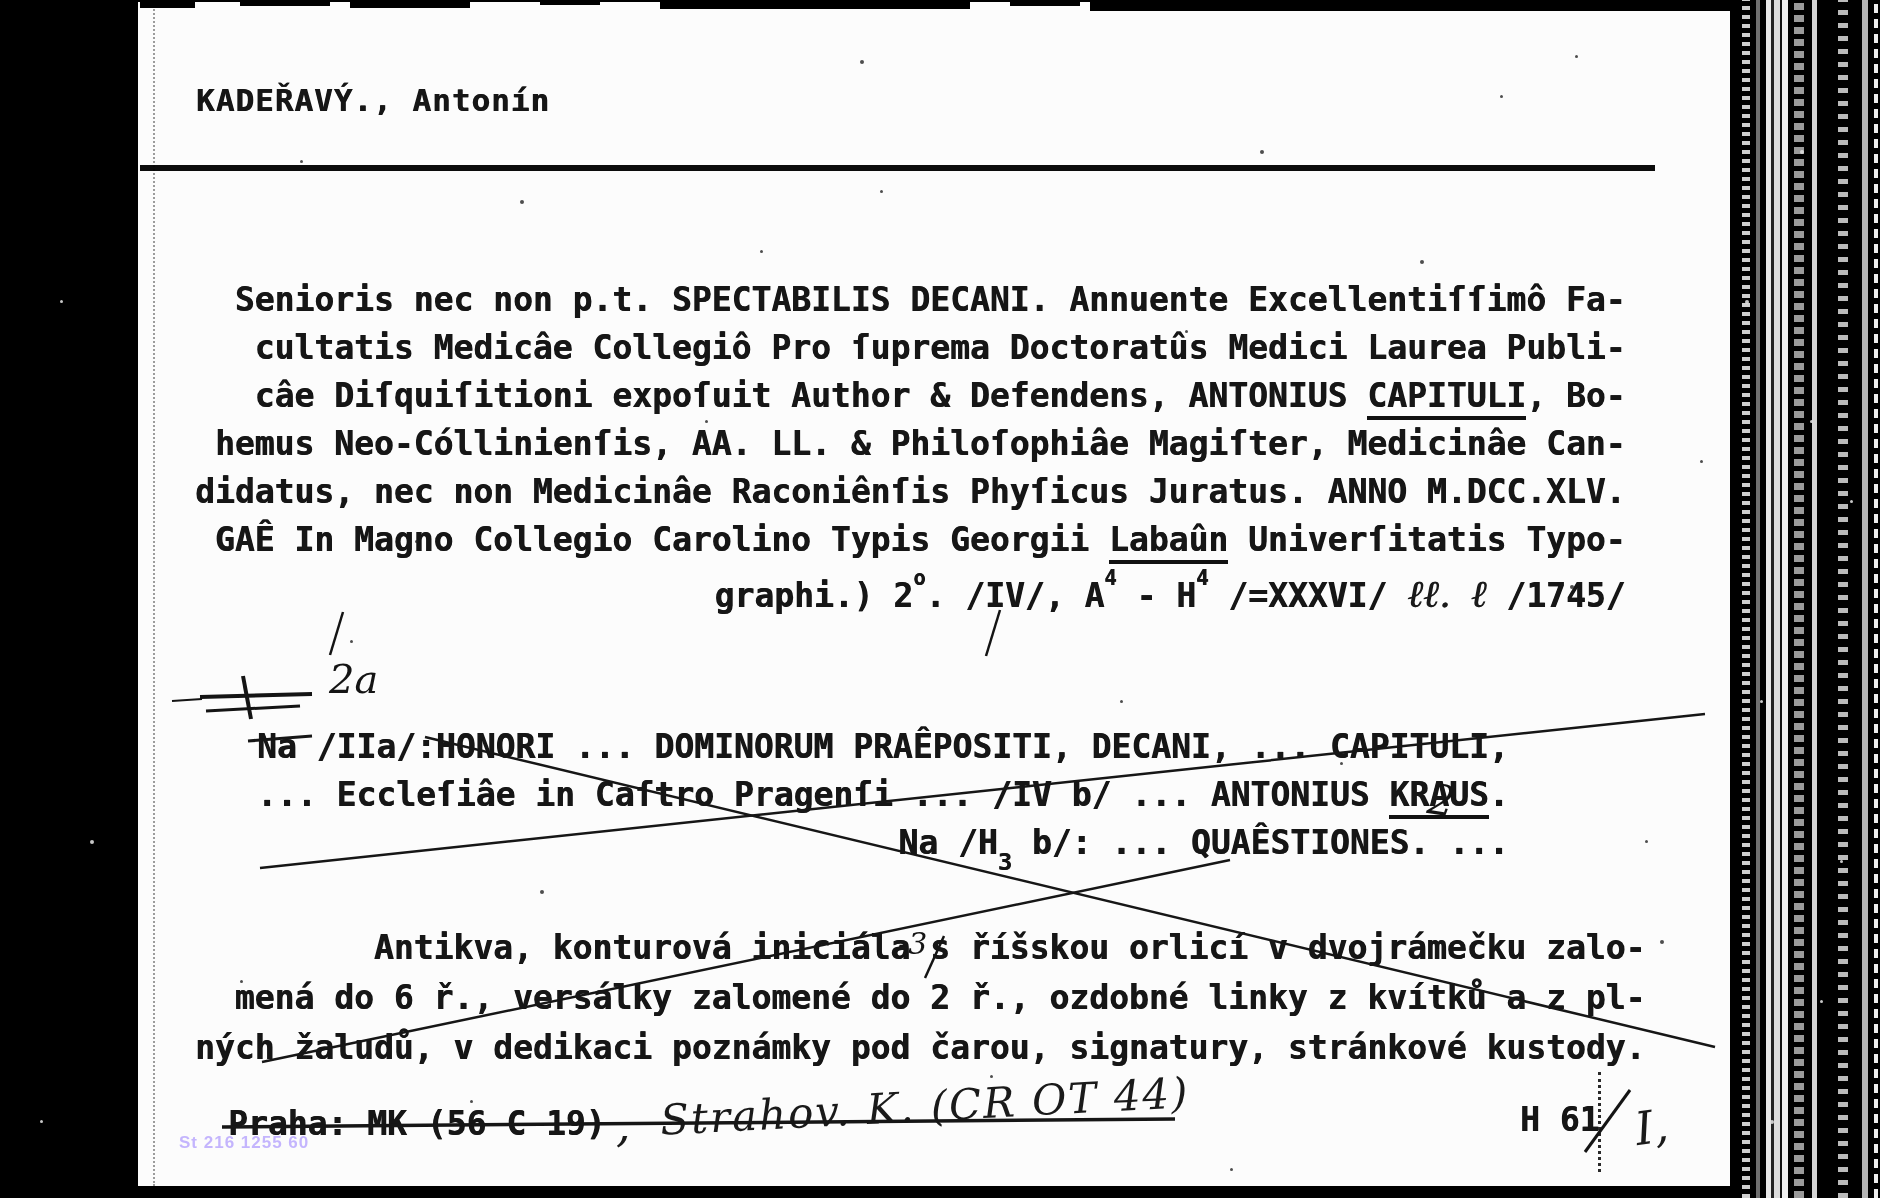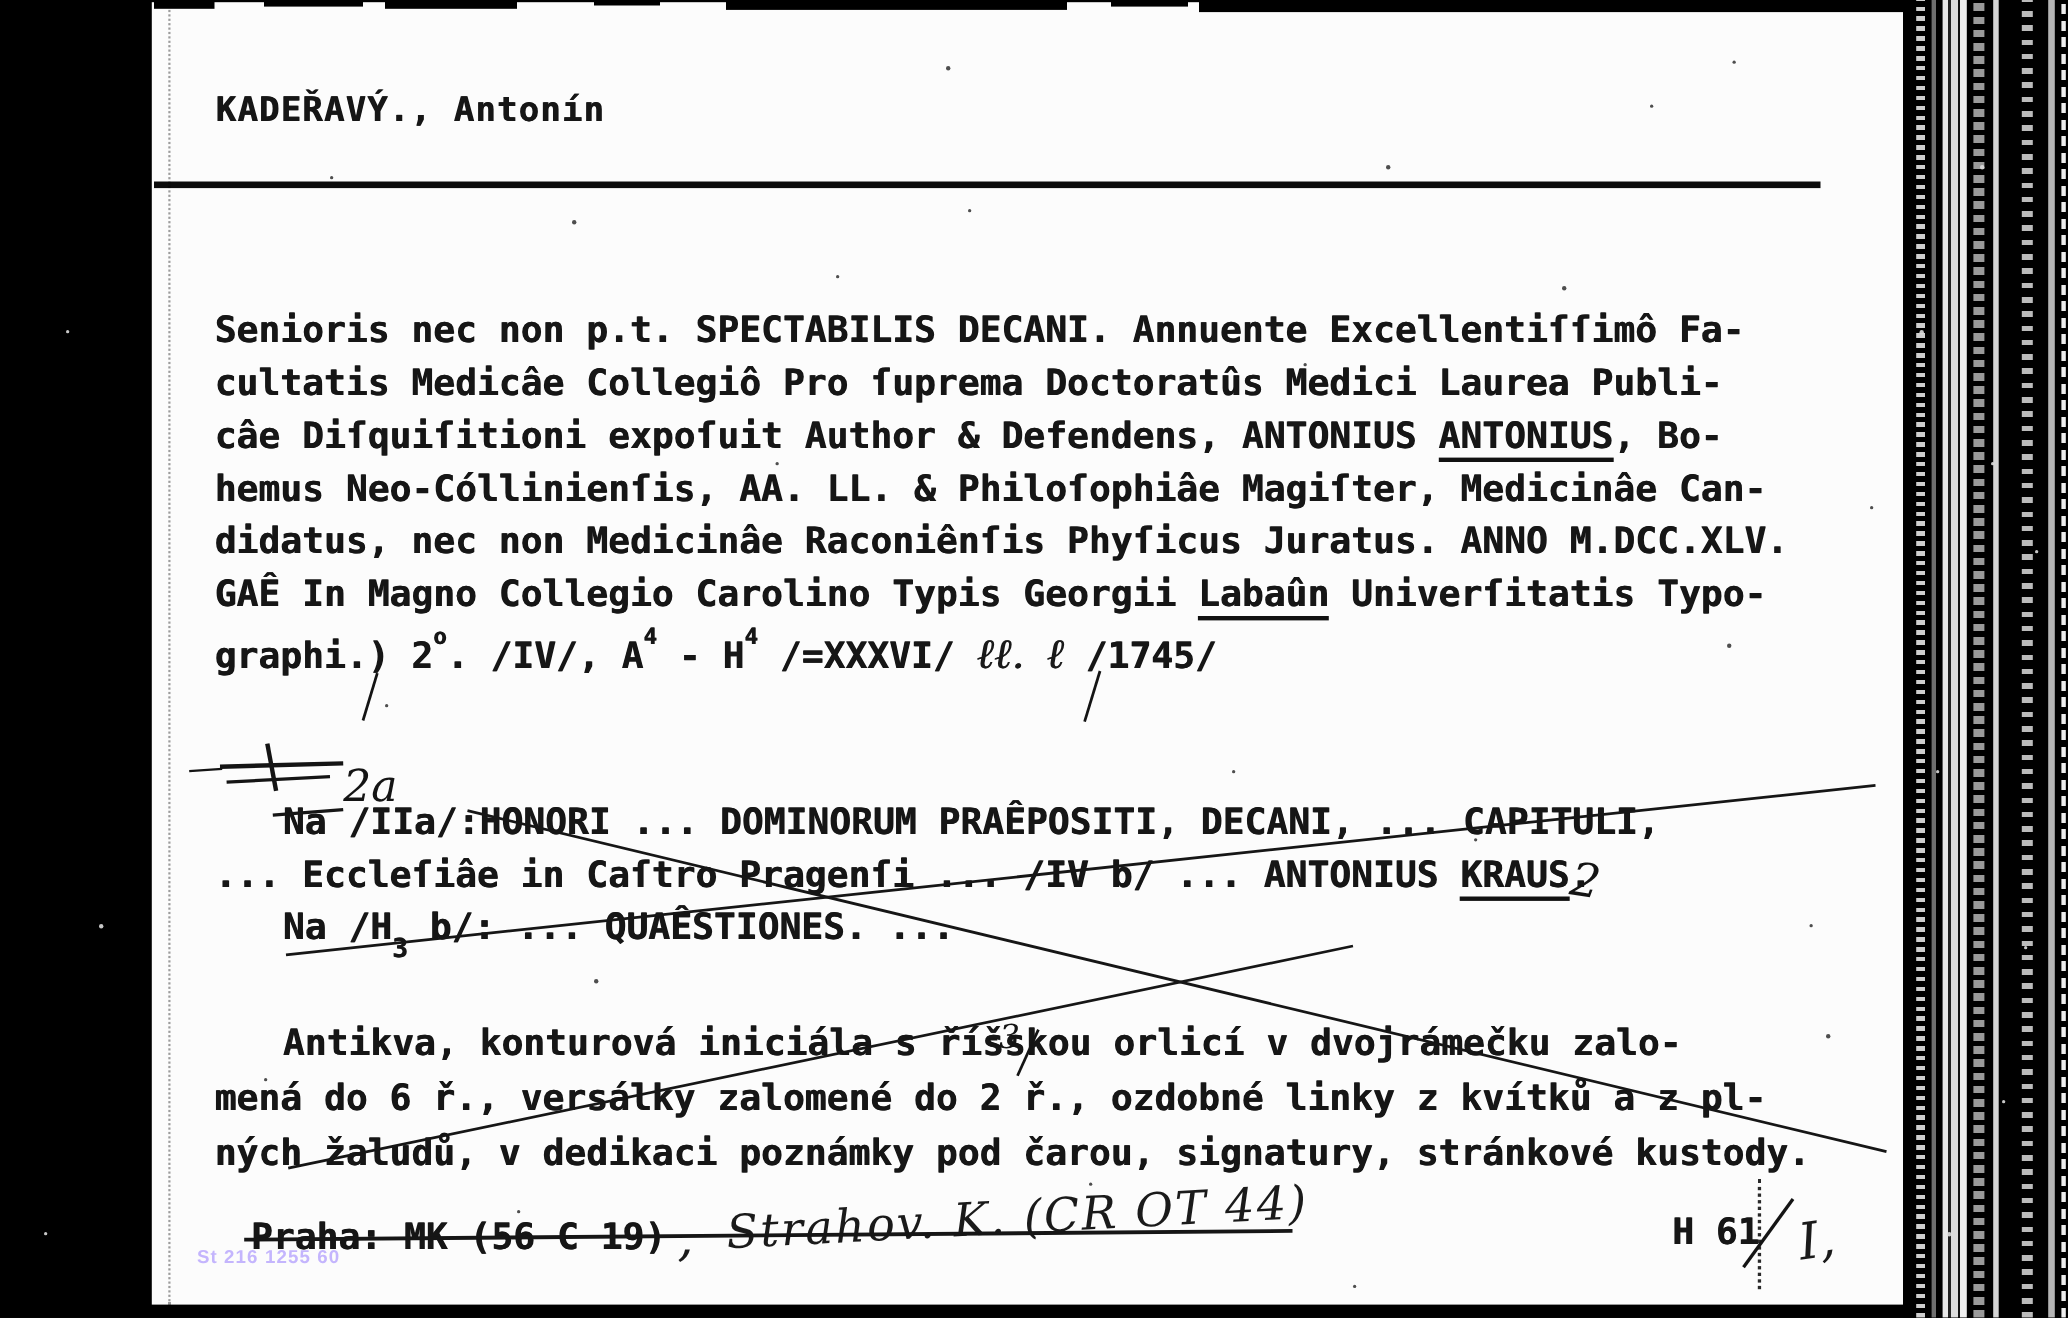--- a/index.html
+++ b/index.html
@@ -5,21 +5,21 @@
   html,body{margin:0;padding:0;background:#000;}
   .page{position:relative;width:1880px;height:1198px;background:#000;overflow:hidden;
         font-family:"DejaVu Sans Mono",monospace;padding-left:36px;}
   .card{position:absolute;left:138px;top:2px;width:1592px;height:1184px;background:#fcfcfc;}
   .crease-left{position:absolute;left:153px;top:2px;height:1184px;width:0;
         border-left:2px dotted rgba(0,0,0,.38);z-index:3;}
   .typed{font-family:"DejaVu Sans Mono",monospace;font-weight:bold;color:#161616;
         text-shadow:.6px 0 0 currentColor;}
   .header{position:absolute;left:196px;top:82px;font-size:31px;letter-spacing:1px;z-index:2;}
   .rule{position:absolute;left:140px;top:165px;width:1515px;height:6px;background:#0c0c0c;z-index:2;}
-  .block{position:absolute;z-index:2;font-size:33px;}
+  .block{position:absolute;z-index:2;font-size:33px;text-align:right;}
   .tl{height:48px;line-height:48px;white-space:pre;}
   .tl50{height:50px;line-height:50px;white-space:pre;}
   .ind{padding-left:62px;}
   .u{border-bottom:4px solid #111;padding-bottom:1px;}
   sup.tsup{font-size:.62em;position:relative;top:-.5em;}
   sub.tsub{font-size:.72em;position:relative;bottom:-.35em;}
   .hw{font-family:"DejaVu Serif",serif;font-style:italic;font-weight:normal;color:#1a1a1a;}
   .hw-inline{font-size:1.15em;}
   .ann{position:absolute;z-index:4;color:#141414;}
   .footer-loc{position:absolute;left:228px;top:1104px;font-size:33px;z-index:2;white-space:pre;}
@@ -53,28 +53,28 @@
   <div class="top-dash" style="left:660px;width:310px;height:9px;"></div>
   <div class="top-dash" style="left:1010px;width:70px;height:6px;"></div>
   <div class="top-dash" style="left:1090px;width:640px;height:11px;"></div>
 
   <div class="header typed">KADEŘAVÝ., Antonín</div>
   <div class="rule"></div>
 
   <div class="block typed" style="left:195px;top:276px;">
     <div class="tl"><span>Senioris nec non p.t. SPECTABILIS DECANI. Annuente Excellentiſſimô Fa-</span></div>
     <div class="tl"><span>cultatis Medicâe Collegiô Pro ſuprema Doctoratûs Medici Laurea Publi-</span></div>
-    <div class="tl"><span>câe Diſquiſitioni expoſuit Author &amp; Defendens, ANTONIUS </span><span class="u">ANTONIUS</span><span>, Bo-</span></div>
+    <div class="tl"><span>câe Diſquiſitioni expoſuit Author &amp; Defendens, ANTONIUS </span><span class="u">CAPITULI</span><span>, Bo-</span></div>
     <div class="tl"><span>hemus Neo-Cóllinienſis, AA. LL. &amp; Philoſophiâe Magiſter, Medicinâe Can-</span></div>
     <div class="tl"><span>didatus, nec non Medicinâe Raconiênſis Phyſicus Juratus. ANNO M.DCC.XLV.</span></div>
     <div class="tl"><span>GAÊ In Magno Collegio Carolino Typis Georgii </span><span class="u">Labaûn</span><span> Univerſitatis Typo-</span></div>
     <div class="tl"><span>graphi.) 2</span><sup class="tsup">o</sup><span>. /IV/, A</span><sup class="tsup">4</sup><span> - H</span><sup class="tsup">4</sup><span> /=XXXVI/ </span><span class="hw hw-inline">ℓℓ.</span><span> </span><span class="hw hw-inline">ℓ</span><span> /1745/</span></div>
   </div>
 
-  <div class="ann hw" style="left:312px;top:656px;font-size:40px;margin-top:36px;">2a</div>
+  <div class="ann hw" style="left:329px;top:656px;font-size:40px;">2a</div>
 
   <div class="block typed" style="left:195px;top:723px;">
     <div class="tl ind"><span>Na /IIa/:HONORI ... DOMINORUM PRAÊPOSITI, DECANI, ... CAPITULI,</span></div>
     <div class="tl"><span>... Eccleſiâe in Caſtro Pragenſi ... /IV b/ ... ANTONIUS </span><span class="u">KRAUS</span><span>.</span></div>
     <div class="tl ind"><span>Na /H</span><sub class="tsub">3</sub><span> b/: ... QUAÊSTIONES. ...</span></div>
   </div>
 
   <div class="ann hw" style="left:1428px;top:776px;font-size:42px;transform:rotate(9deg);">2</div>
 
   <div class="block typed" style="left:195px;top:923px;">

